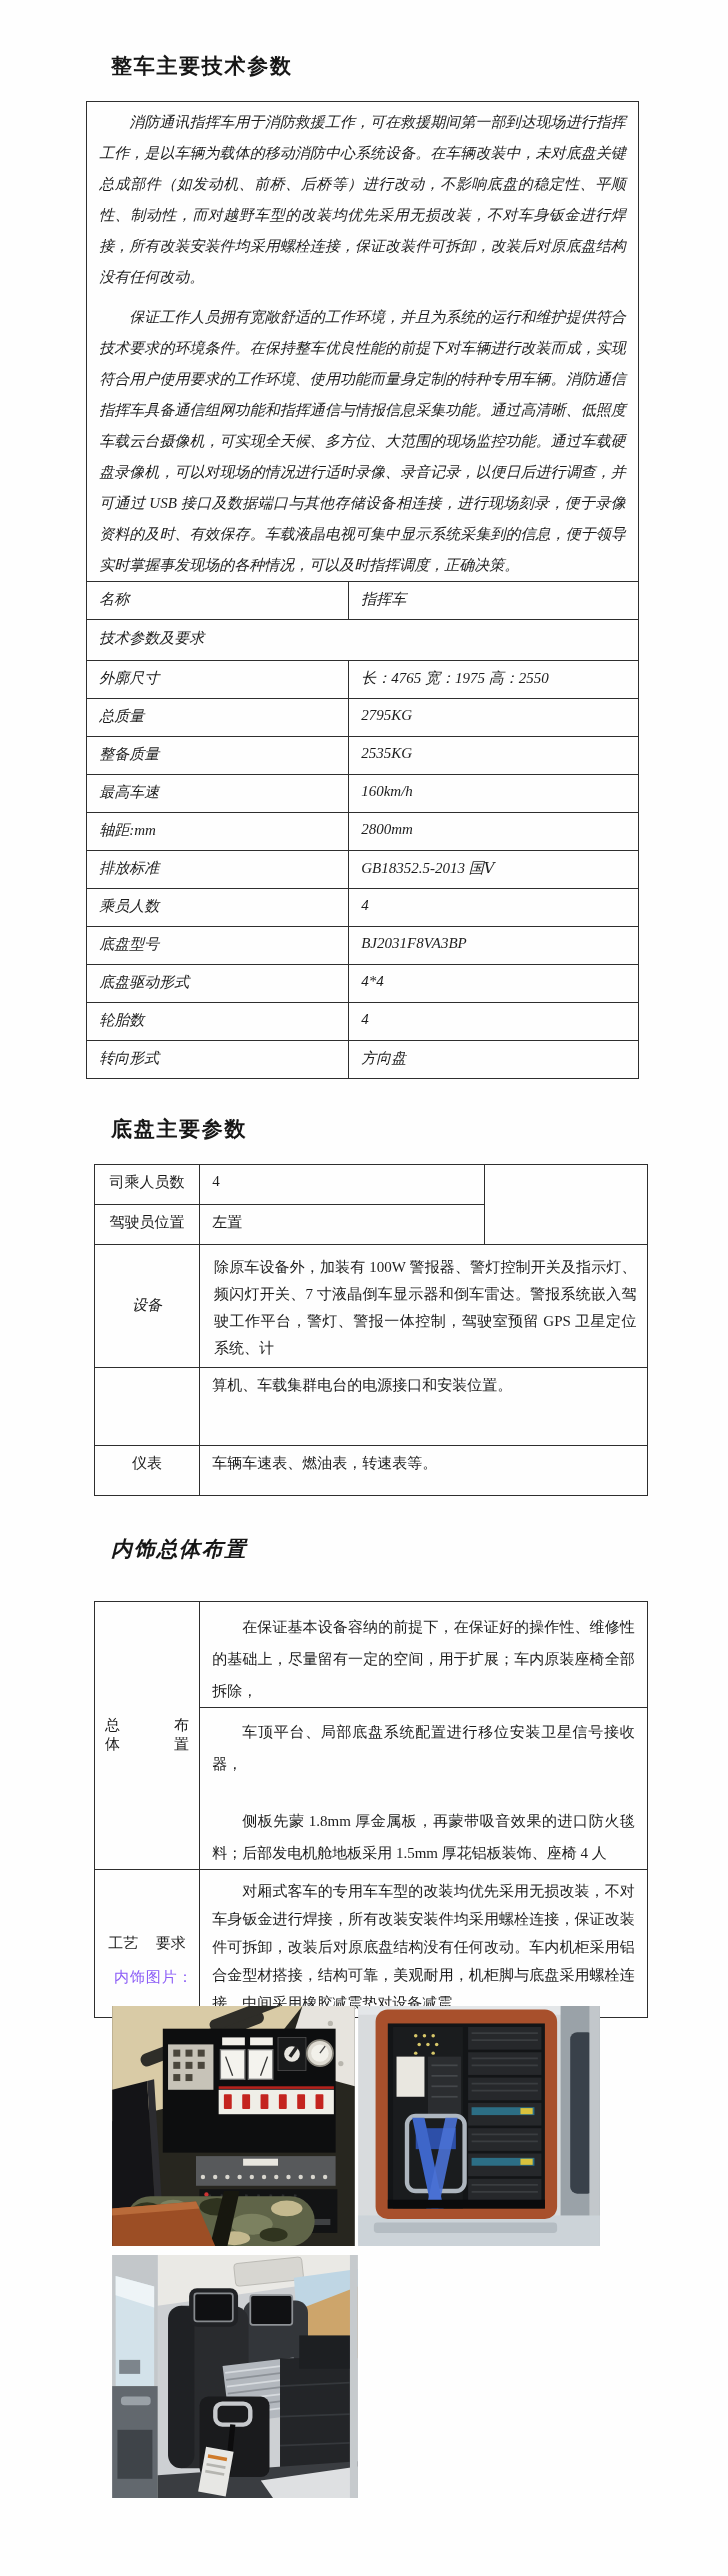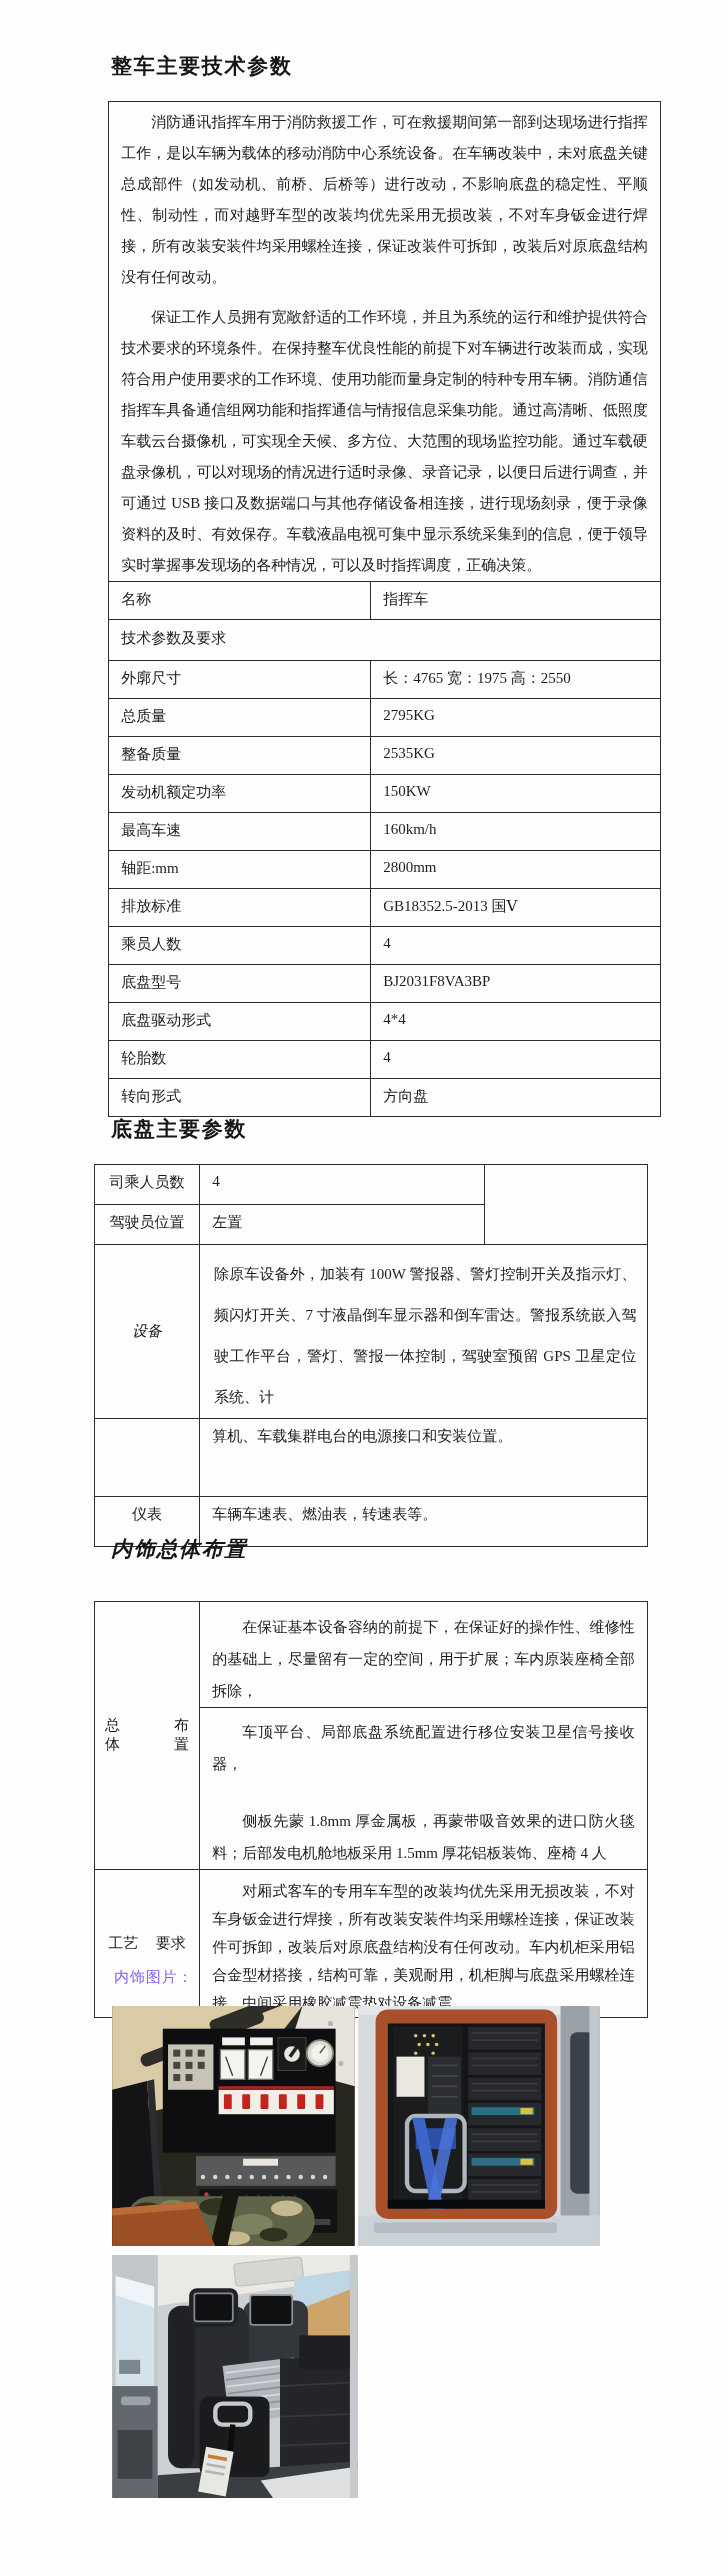--- a/index.html
+++ b/index.html
@@ -25,33 +25,33 @@
     border-collapse:collapse;table-layout:fixed;
     font-size:15px;color:#1c1c1c;
   }
   table.tbl td{
     border:1.2px solid #2e2e2e;
     vertical-align:top;
     padding:12px;
     overflow:hidden;
   }
   
-  #tbl1{left:108px;top:101px;width:552px;}
+  #tbl1{left:86px;top:101px;width:552px;font-style:italic;}
   #tbl1 .intro-cell{padding:5.2px 12.2px 0 12.2px;line-height:31px;text-align:justify;}
   #tbl1 .intro-cell p{margin:0;text-indent:2em;}
   #tbl1 .intro-cell p.p1{margin-bottom:8.7px;}
   #tbl1 .hdr-cell{padding:8.7px 0 0 12.2px;}
   #tbl1 td.lab{padding:7.9px 0 0 12.2px;}
   #tbl1 td.val{padding:7.9px 0 0 12.2px;}
   
   #tbl2{left:94px;top:1164px;width:552px;}
   #tbl2 td.lab{text-align:center;padding-top:7.9px;}
   #tbl2 td.lab-mid{text-align:center;vertical-align:middle;font-style:italic;}
   #tbl2 td.val{padding:7.9px 8.7px 0 12.2px;}
-  #tbl2 td.val-long{padding:9.6px 10.5px 0 14px;line-height:41px;text-align:justify;}
+  #tbl2 td.val-long{padding:9.6px 10.5px 0 14px;line-height:27px;text-align:justify;}
   
   #tbl3{left:94px;top:1601px;width:552px;}
   #tbl3 td.lab3{vertical-align:middle;}
   #tbl3 .lab3-inner{display:flex;flex-direction:row;align-items:center;justify-content:center;height:100%;}
   #tbl3 .gap-wide{gap:54px;}
   #tbl3 .gap-narrow{gap:17.5px;}
   #tbl3 td.val3{padding:8.7px 12.2px 0 12.2px;line-height:32px;text-align:justify;}
   #tbl3 td.val3 p{margin:0;text-indent:2em;}
   #tbl3 td.val3 p.sp{margin-bottom:24.5px;}
   #tbl3 td.val3c{padding:7px 12.2px 0 12.2px;line-height:28px;text-align:justify;}
@@ -89,24 +89,20 @@
       <td class="lab">外廓尺寸</td>
       <td class="val">长：4765 宽：1975 高：2550</td>
     </tr>
     <tr style="height:38px">
       <td class="lab">总质量</td>
       <td class="val">2795KG</td>
     </tr>
     <tr style="height:38px">
       <td class="lab">整备质量</td>
       <td class="val">2535KG</td>
-    </tr>
-    <tr style="height:38px">
-      <td class="lab">发动机额定功率</td>
-      <td class="val">150KW</td>
     </tr>
     <tr style="height:38px">
       <td class="lab">最高车速</td>
       <td class="val">160km/h</td>
     </tr>
     <tr style="height:38px">
       <td class="lab">轴距:mm</td>
       <td class="val">2800mm</td>
     </tr>
     <tr style="height:38px">

